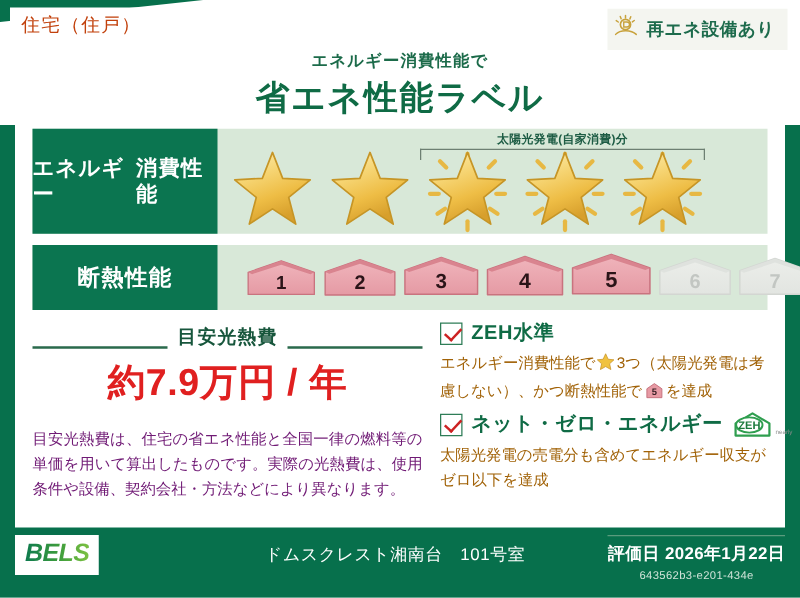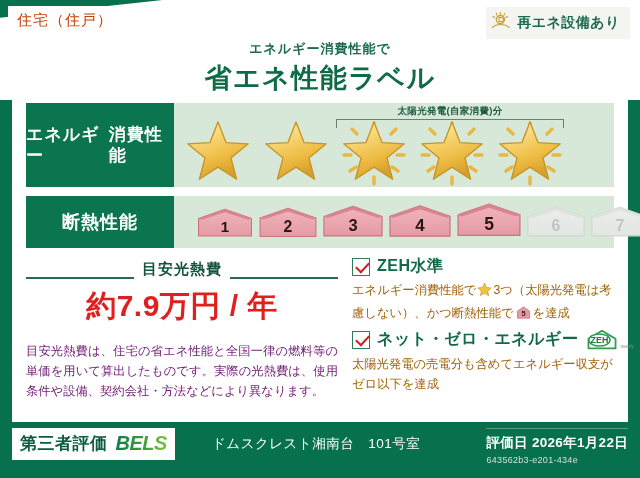--- a/index.html
+++ b/index.html
@@ -208,21 +208,21 @@
     background:linear-gradient(90deg,#0e7a4e 0%,#3f9e3c 55%,#7cc142 100%);
     -webkit-background-clip:text; background-clip:text;
     color:transparent;
   }
   .bldg{
     position:absolute; left:212px; top:11px;
     color:#ffffff; font-size:13.5px; letter-spacing:.5px;
     white-space:nowrap;
   }
   .eval{
-    position:absolute; right:12px; top:4px; 
+    position:absolute; right:12px; top:4px; text-align:center;
   }
   .eval .d{ color:#ffffff; font-size:13.5px; font-weight:bold; letter-spacing:.3px; white-space:nowrap; }
   .eval .id{ color:#cfe3d8; font-size:9px; margin-top:3px; letter-spacing:.3px; }
   .eval .rule{ height:1px; background:#5a9b7d; margin-bottom:5px; }
 </style>
 </head>
 <body>
 
 <div id="label-root">
 
@@ -500,21 +500,20 @@
           </div>
           <div class="crit-body">太陽光発電の売電分も含めてエネルギー収支がゼロ以下を達成</div>
         </div>
 
       </div>
     </div>
   </div>
 
   <div class="footer">
     <div class="bels">
-      <span class="jp">第三者評価</span>
       <span class="en">BELS</span>
     </div>
     <div class="bldg">ドムスクレスト湘南台　101号室</div>
     <div class="eval">
       <div class="rule"></div>
       <div class="d">評価日 2026年1月22日</div>
       <div class="id">643562b3-e201-434e</div>
     </div>
   </div>
 

